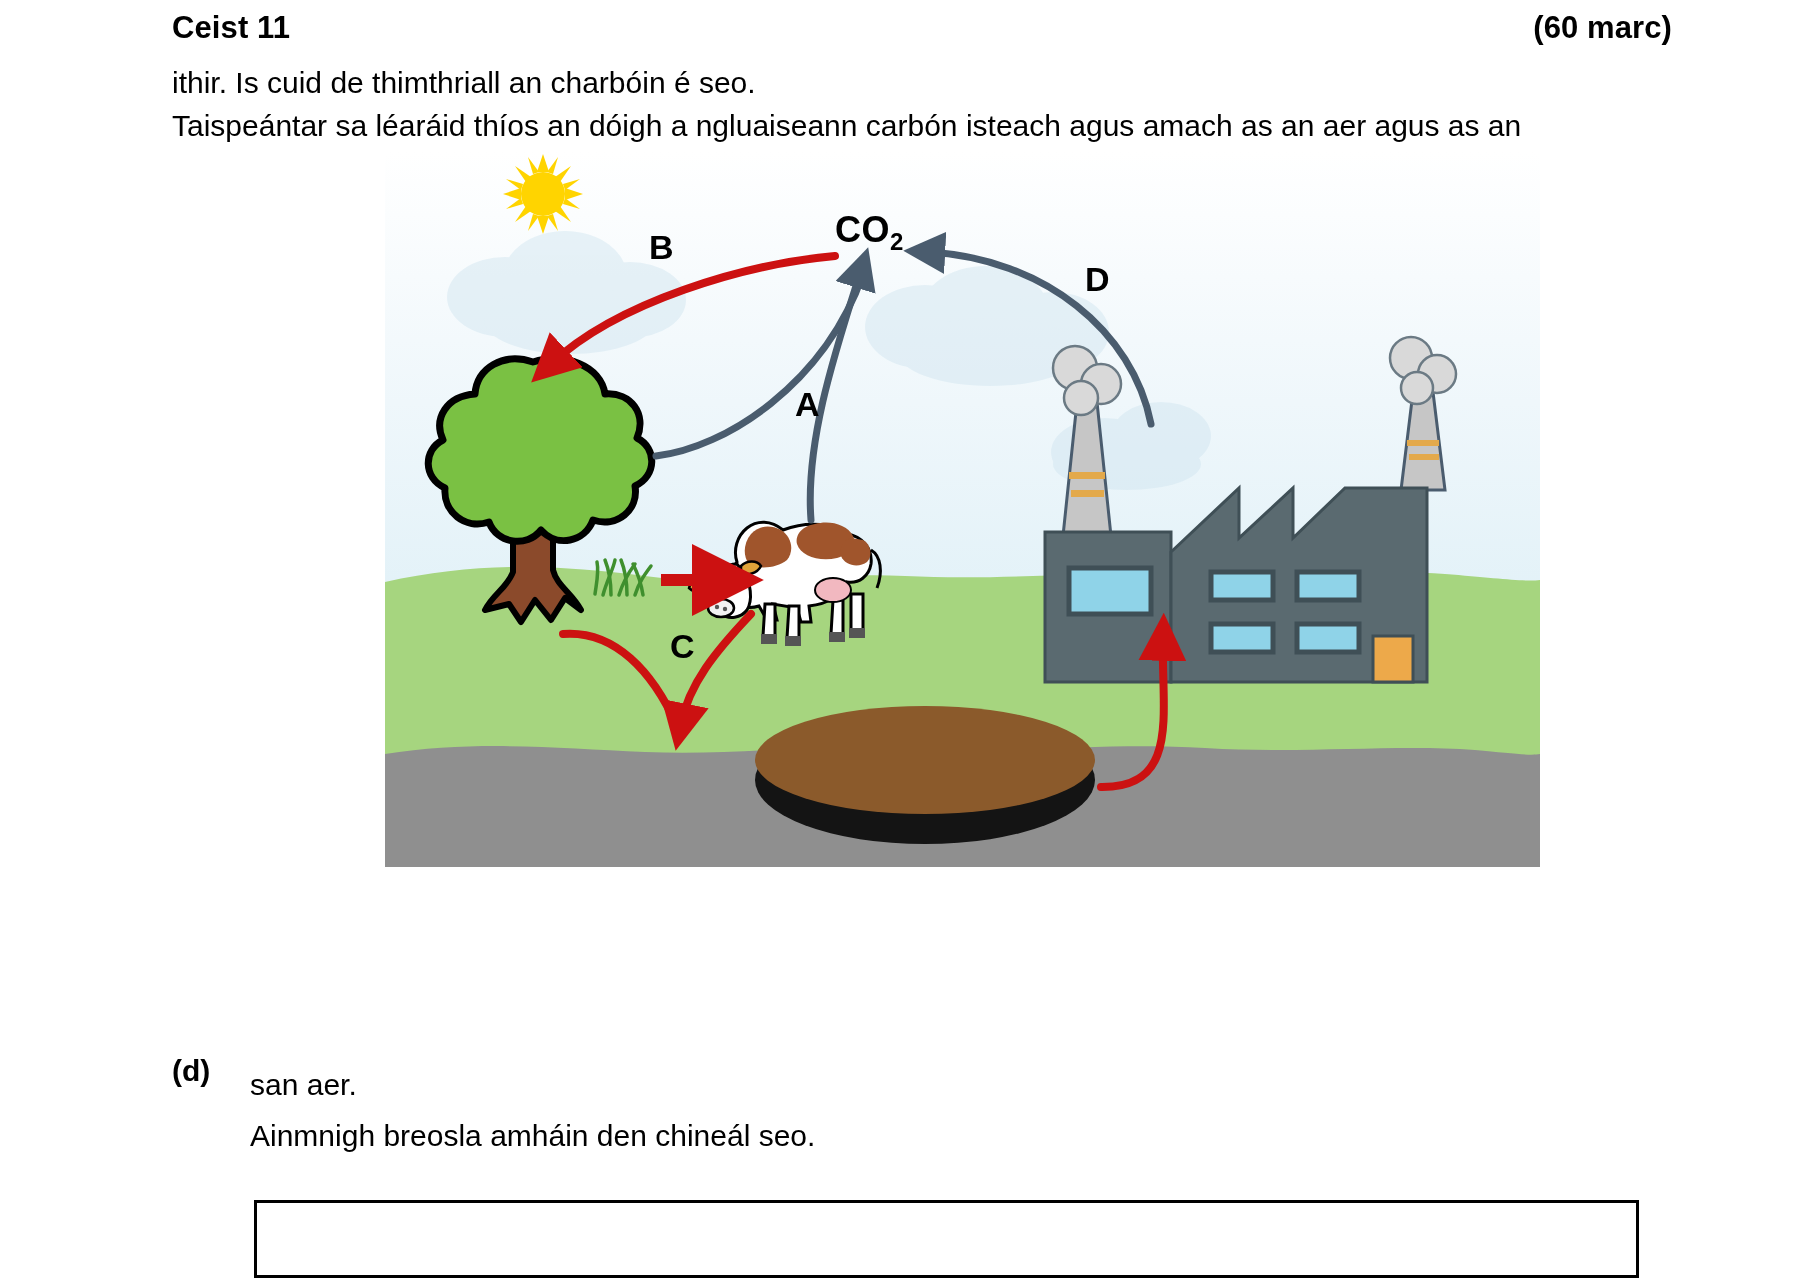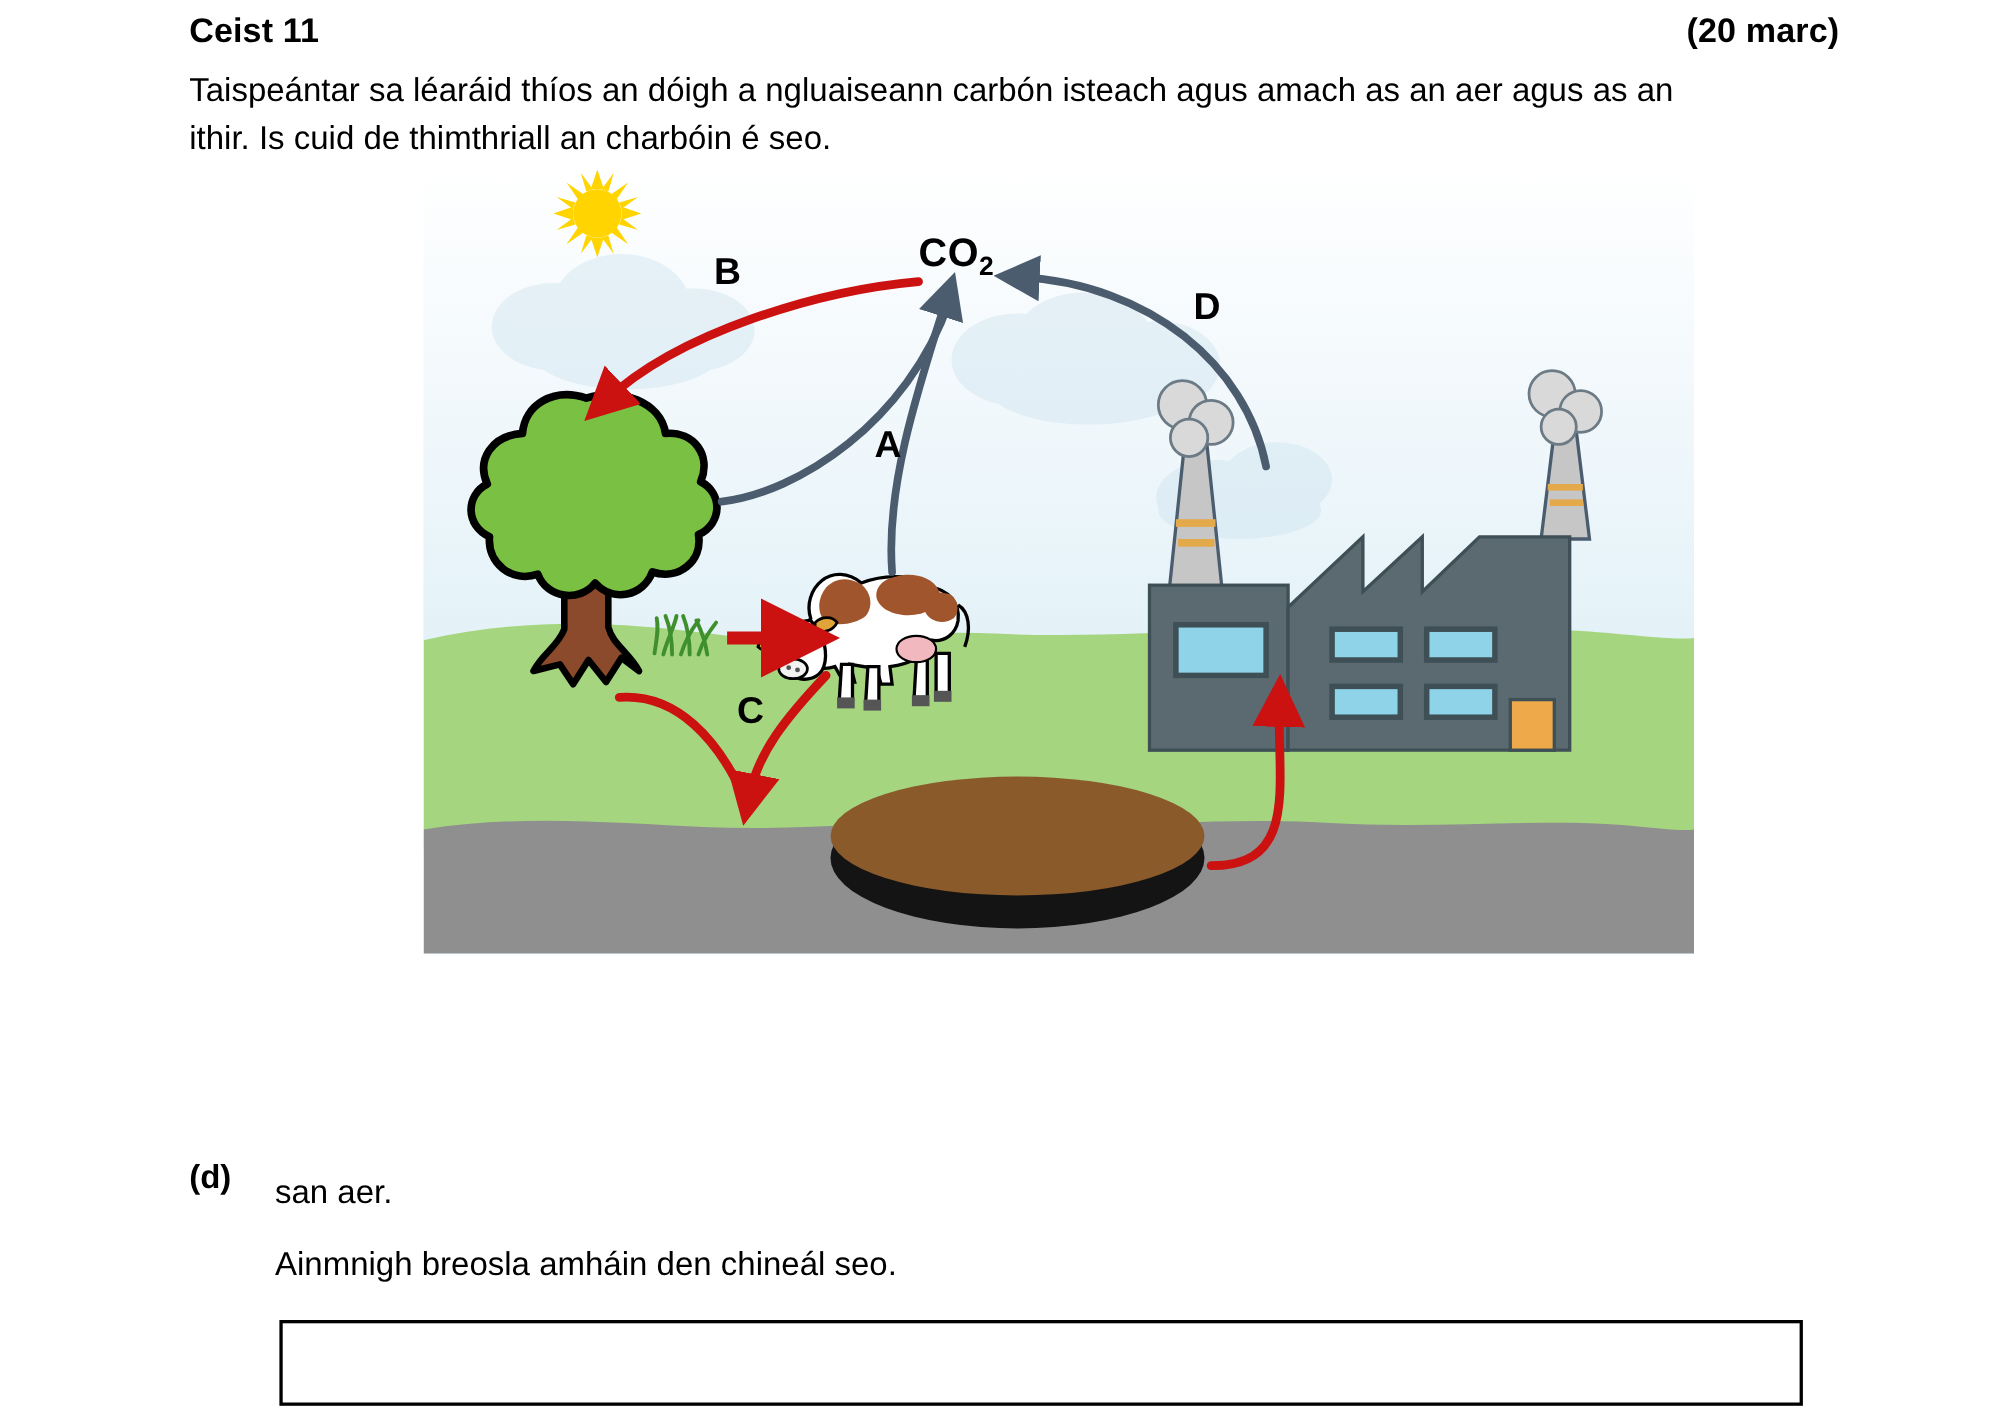--- a/index.html
+++ b/index.html
@@ -51,43 +51,43 @@
   
   .qd{
     position:absolute;left:172px;top:1048px;width:1470px;
     font-size:30px;line-height:1.5;
   }
   .qd-row{display:flex;}
   .qd-mark{width:78px;flex:0 0 78px;font-weight:bold;}
   .qd-body{flex:1;}
   .qd-body p{margin:0;}
   .qd-body .ln2{margin-top:14px;}
-  .qd-body .ln3{margin-top:20px;}
+  .qd-body .ln3{margin-top:6px;}
 
   .answer-box{
     position:absolute;left:254px;top:1200px;
     width:1385px;height:78px;
     border:3px solid #000;background:#fff;box-sizing:border-box;
   }
 
   b{font-weight:bold;}
 </style>
 </head>
 <body>
 
 <div class="page">
 
   <div class="hdr">
     <div class="hdr-title">Ceist 11</div>
-    <div class="hdr-marks">(20 marc)</div>
+    <div class="hdr-marks">(60 marc)</div>
   </div>
 
   <div class="intro">
+    <div>ithir.  Is cuid de thimthriall an charbóin é seo.</div>
     <div>Taispeántar sa léaráid thíos an dóigh a ngluaiseann carbón isteach agus amach as an aer agus as an</div>
-    <div>ithir.  Is cuid de thimthriall an charbóin é seo.</div>
   </div>
 
   <div class="diagram">
 
     <svg class="sky" width="1155" height="715" viewBox="0 0 1155 715">
       <defs>
         <linearGradient id="skyg" x1="0" y1="0" x2="0" y2="1">
           <stop offset="0%" stop-color="#ffffff"></stop>
           <stop offset="35%" stop-color="#eff7fb"></stop>
           <stop offset="70%" stop-color="#dff0f7"></stop>

